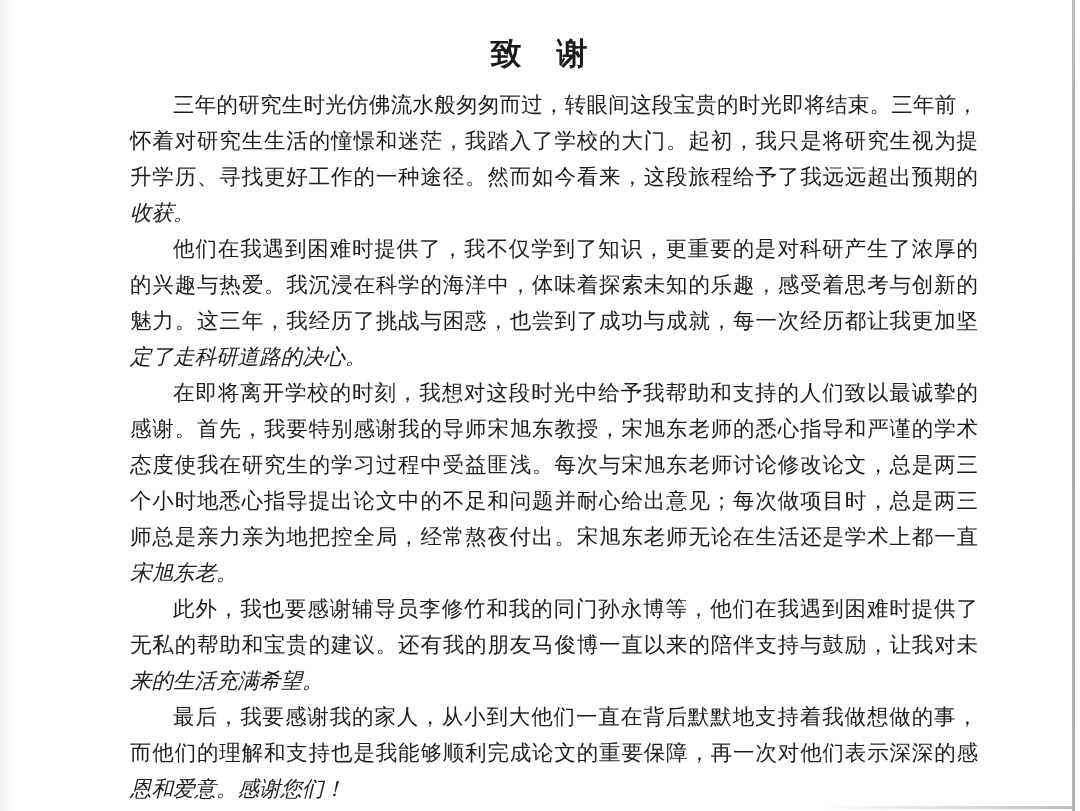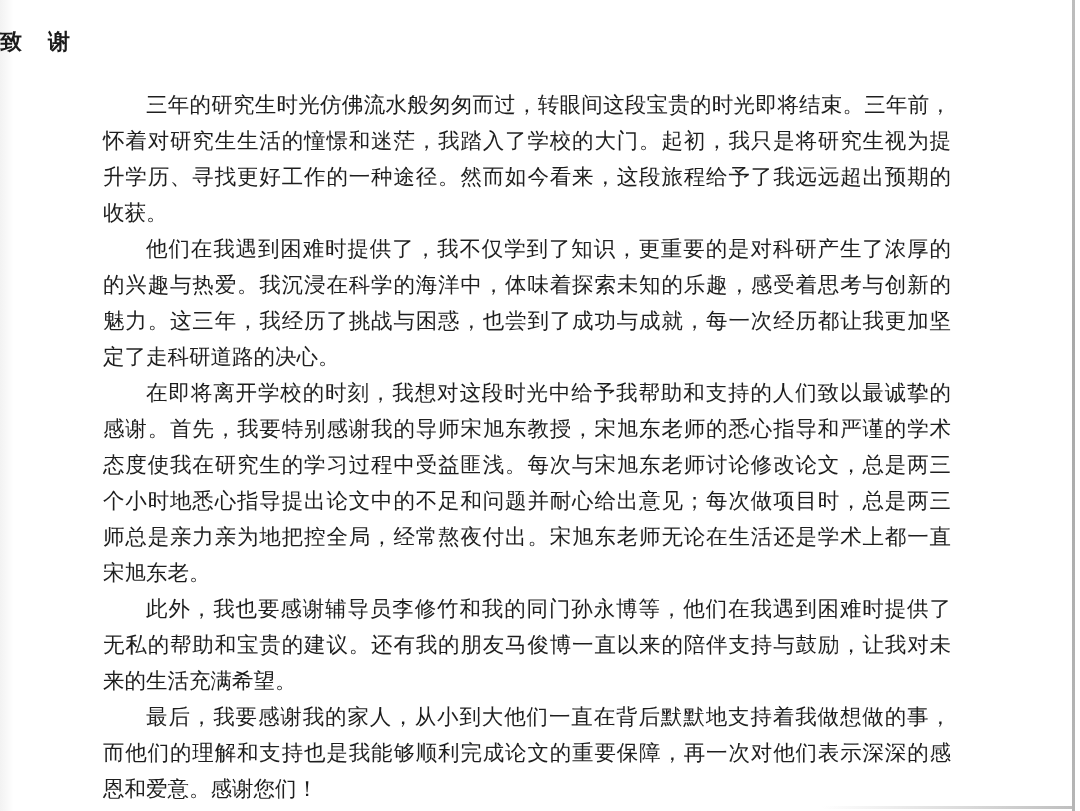--- a/index.html
+++ b/index.html
@@ -40,48 +40,50 @@
     width: 250px;
     height: 3px;
     background: linear-gradient(to left, #bfbfbf, rgba(191,191,191,0));
     pointer-events: none;
   }
   .doc-title {
     position: absolute;
     top: 12px;
     left: 0;
     width: 100%;
+    text-align: center;
     font-family: "Liberation Sans", "DejaVu Sans", sans-serif;
     font-weight: 700;
-    font-size: 22px;
+    font-size: 31px;
     letter-spacing: 2px;
     color: #1a1a1a;
   }
   .body-text {
     position: absolute;
     top: 87px;
-    left: 103px;
+    left: 130px;
     width: 848px;
     font-size: 21.5px;
     line-height: 36px;
     color: #1e1e1e;
   }
   .line {
     height: 36px;
     text-align: justify;
     text-align-last: justify;
     text-justify: inter-character;
     white-space: nowrap;
   }
   .line.indent {
     text-indent: 2em;
   }
   .line.end {
     text-align: left;
     text-align-last: left;
+    font-style: italic;
   }
 </style>
 </head>
 <body>
 
 <div class="page">
 
   <div class="vignette-left"></div>
   <div class="edge-right-line"></div>
   <div class="edge-bottom-line"></div>

